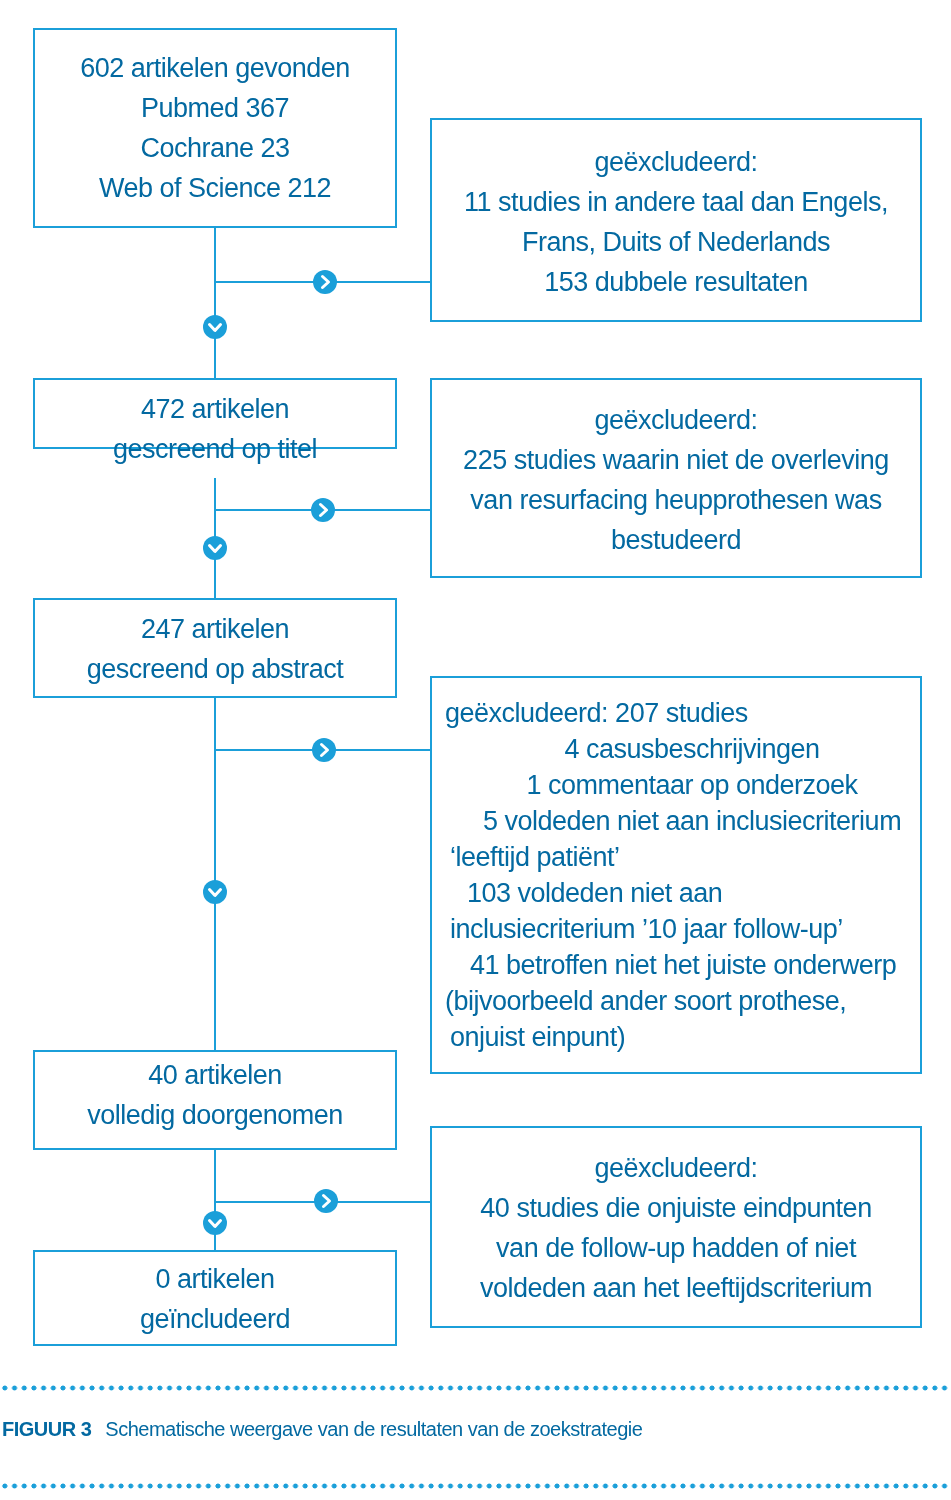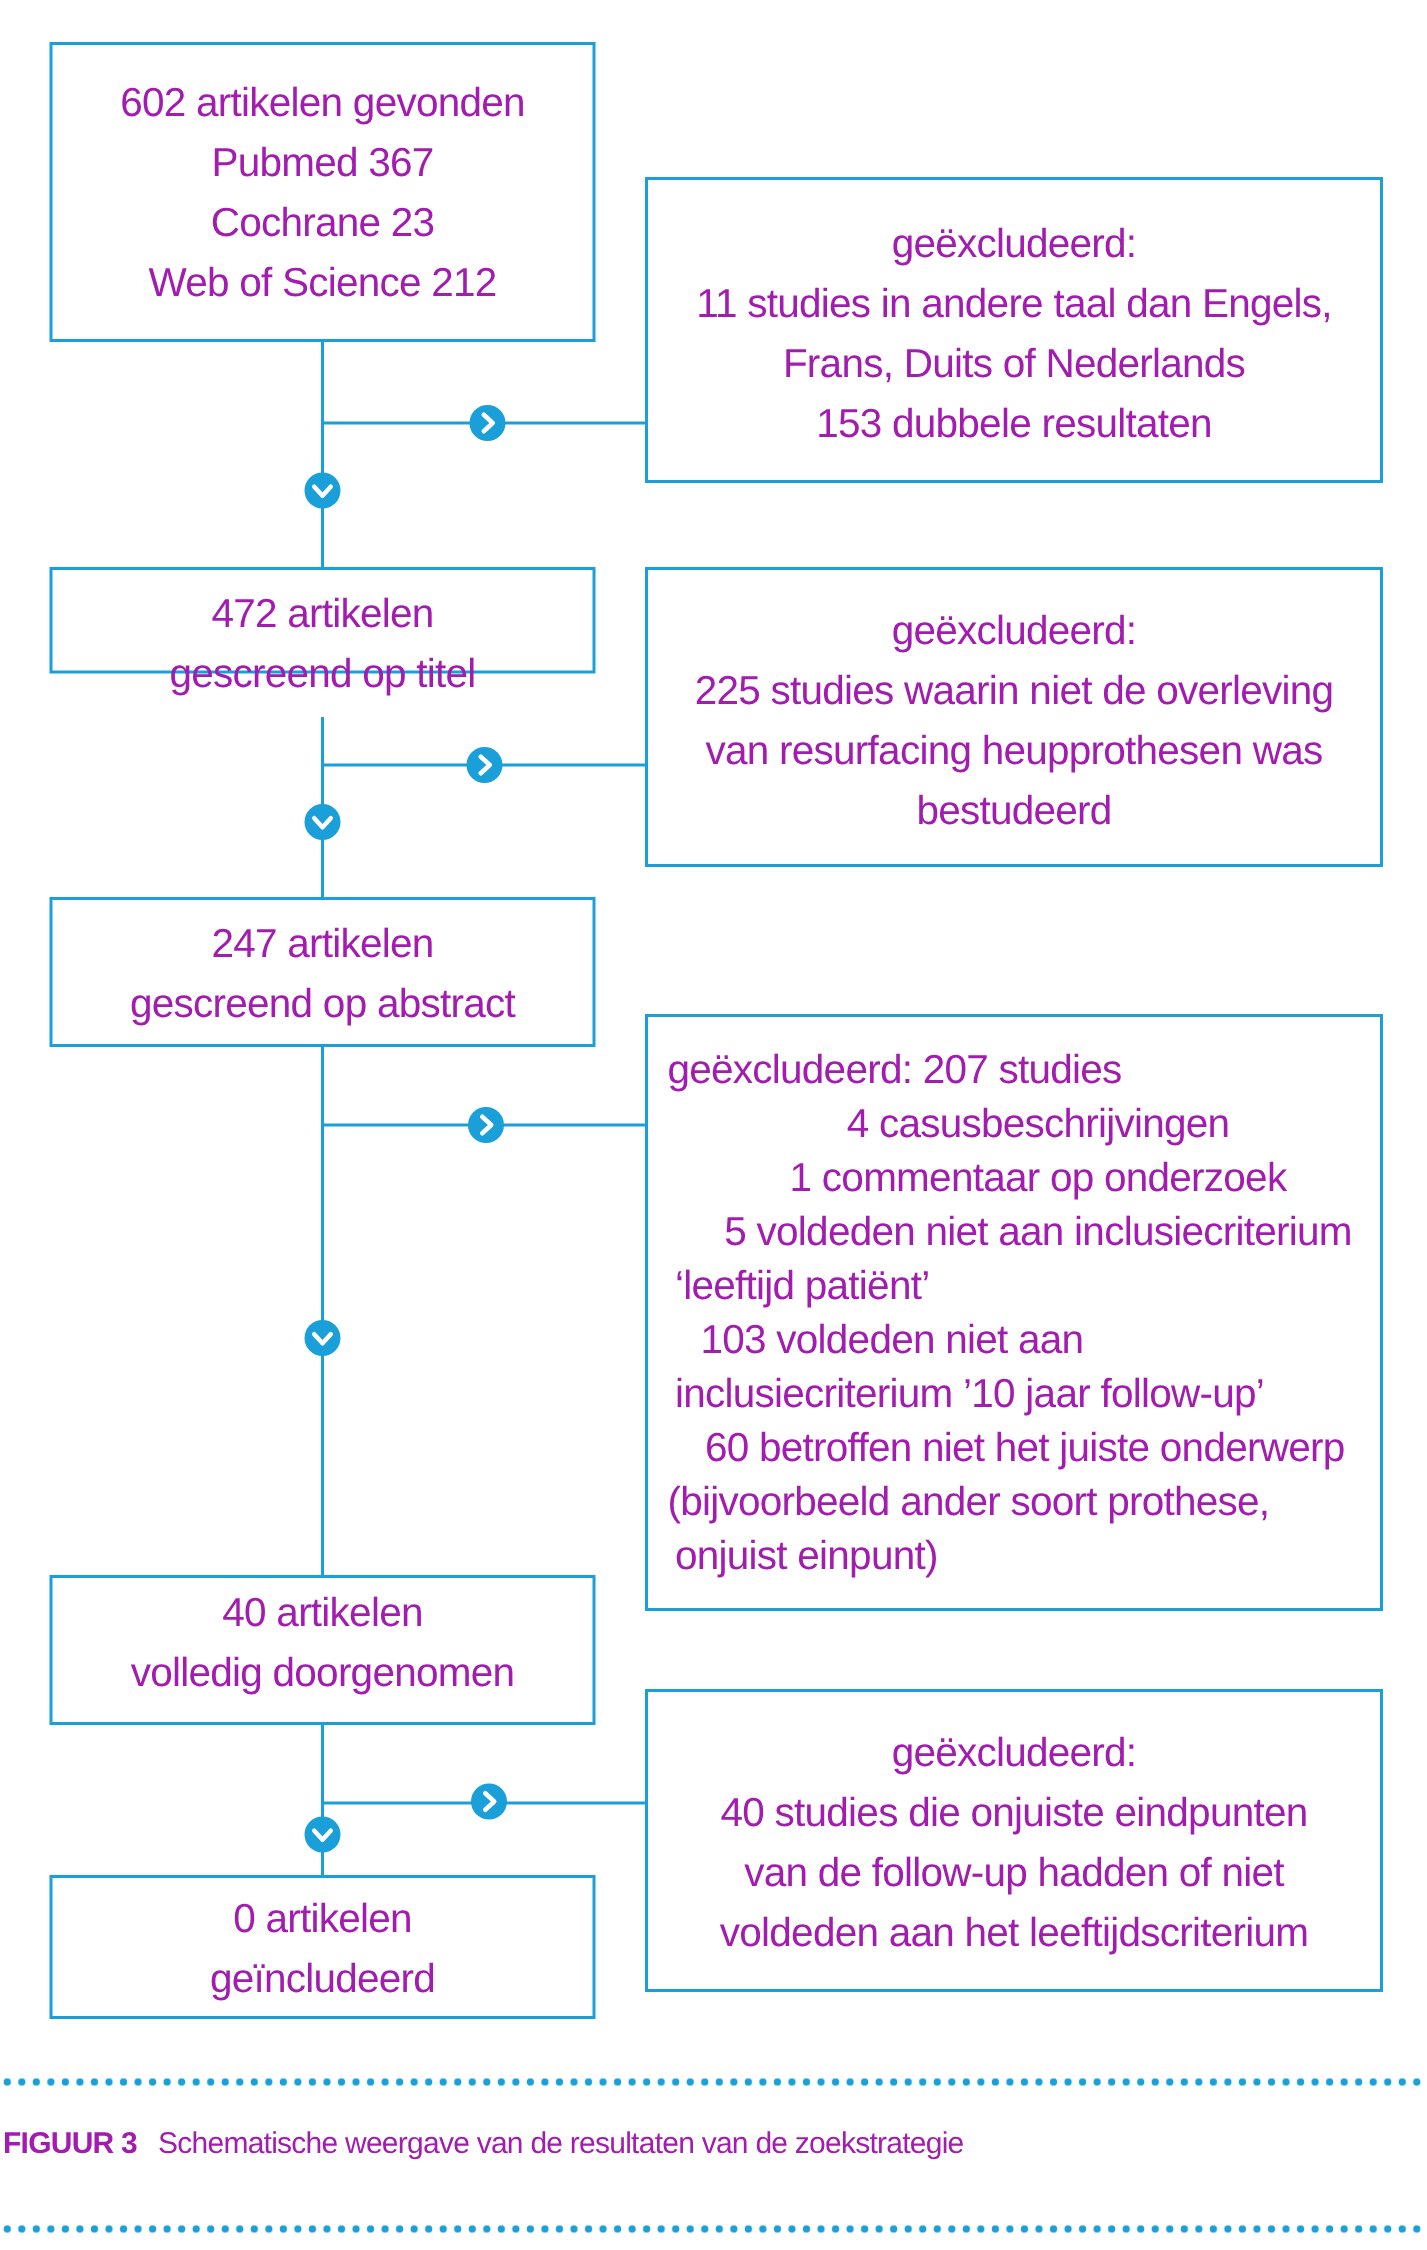--- a/index.html
+++ b/index.html
@@ -1,18 +1,18 @@
 <!DOCTYPE html>
 <html><head>
 <meta charset="utf-8">
 <style>
   html,body{margin:0;padding:0;background:#ffffff;}
   .page{
     position:relative;width:951px;height:1500px;background:#ffffff;overflow:hidden;
-    font-family:"Liberation Sans","DejaVu Sans",sans-serif;color:#a21caf;
+    font-family:"Liberation Sans","DejaVu Sans",sans-serif;color:#0369a1;
   }
   .box{
     position:absolute;background:#ffffff;border:2px solid #1b9fd9;box-sizing:border-box;
     font-size:27px;line-height:40px;letter-spacing:-0.5px;
   }
   .box.centered{text-align:center;}
   .box .ln{white-space:nowrap;}
   .bigbox{line-height:36px;text-align:left;padding:17px 10px 0 13px;}
   .ind-n1{padding-left:29px;text-align:center;}  
   .ind-n3{padding-left:22px;}  
@@ -147,21 +147,21 @@
   </div>
 
   <div class="box bigbox" id="r3">
     <div class="ln">geëxcludeerd: 207 studies</div>
     <div class="ln ind-n1">4 casusbeschrijvingen</div>
     <div class="ln ind-n1">1 commentaar op onderzoek</div>
     <div class="ln ind-n1">5 voldeden niet aan inclusiecriterium</div>
     <div class="ln ind-w">‘leeftijd patiënt’</div>
     <div class="ln ind-n3">103 voldeden niet aan</div>
     <div class="ln ind-w">inclusiecriterium ’10 jaar follow-up’</div>
-    <div class="ln ind-n2">60 betroffen niet het juiste onderwerp</div>
+    <div class="ln ind-n2">41 betroffen niet het juiste onderwerp</div>
     <div class="ln">(bijvoorbeeld ander soort prothese,</div>
     <div class="ln ind-w">onjuist einpunt)</div>
   </div>
 
   <div class="box centered" id="r4">
     <div class="ln">geëxcludeerd:</div>
     <div class="ln">40 studies die onjuiste eindpunten</div>
     <div class="ln">van de follow-up hadden of niet</div>
     <div class="ln">voldeden aan het leeftijdscriterium</div>
   </div>

